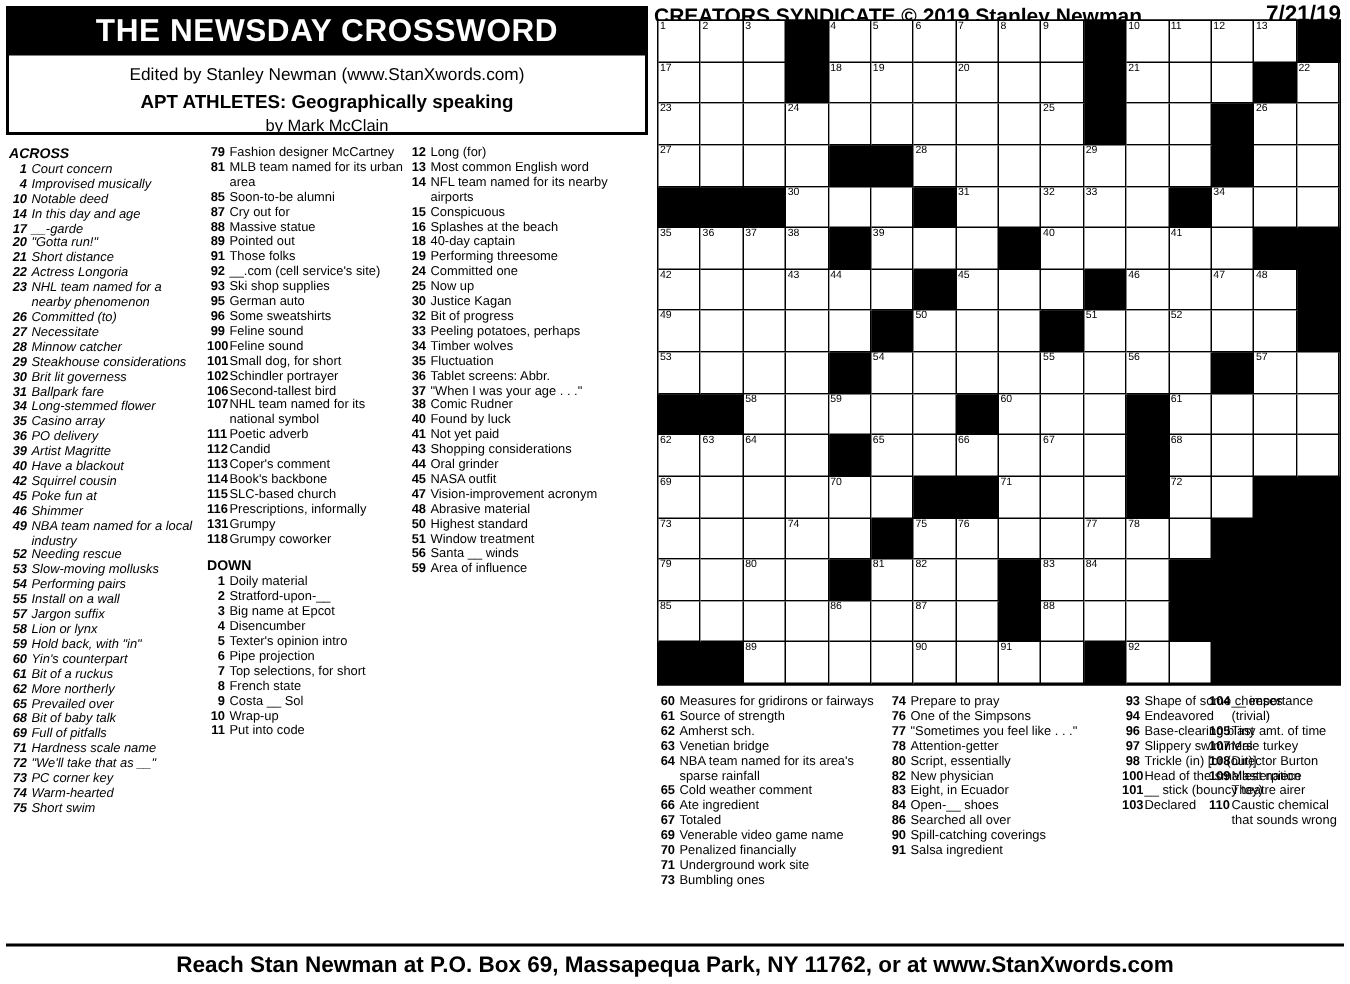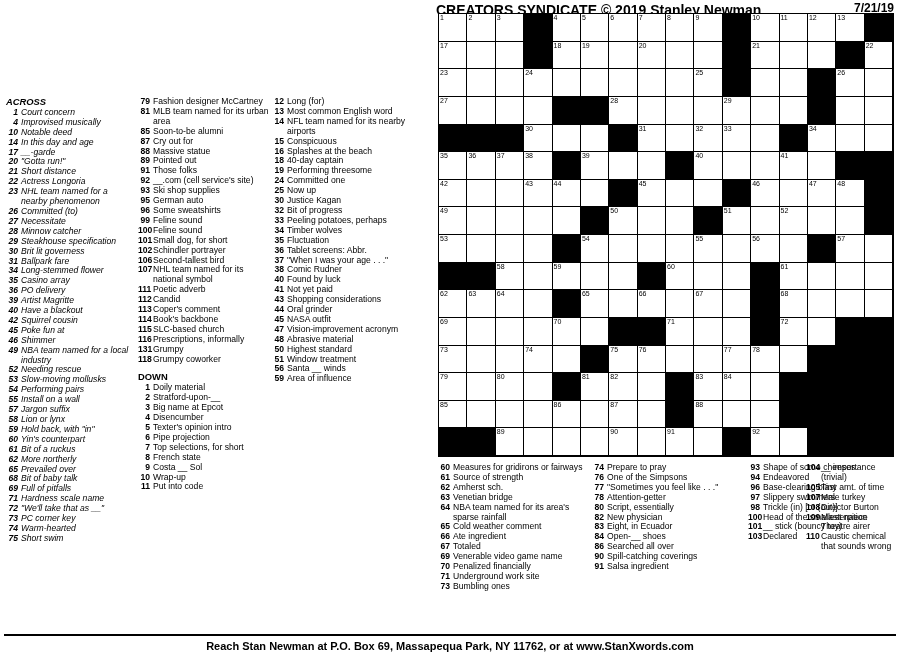--- a/index.html
+++ b/index.html
@@ -52,21 +52,21 @@
   .synd {
     position: absolute;
     left: 436px; top: 2px;
     font-size: 14px;
     font-weight: bold;
     color: #000;
   }
   .date {
     position: absolute;
     right: 6px; top: 1px;
-    font-size: 12px;
+    font-size: 15px;
     font-weight: bold;
   }
 
   
   #grid-wrap {
     position: absolute;
     left: 438px; top: 13px;
     width: 456px; height: 444px;
     border: 1px solid #000;
     background: #000;
@@ -130,30 +130,36 @@
   #col5 { left: 592px; top: 463px; width: 152px; }
   #col6 { left: 748px; top: 463px; width: 150px; }
 
   
   .footer {
     position: absolute;
     left: 4px; bottom: 4px;
     width: 892px;
     border-top: 2px solid #000;
     text-align: center;
-    font-size: 11px;
+    font-size: 15px;
     font-weight: bold;
     padding-top: 4px;
   }
 </style>
 </head>
 <body>
 
 <div id="page">
 
+  <div class="title-box">
+    <div class="title-bar">THE NEWSDAY CROSSWORD</div>
+    <div class="title-sub1">Edited by Stanley Newman (www.StanXwords.com)</div>
+    <div class="title-sub2">APT ATHLETES: Geographically speaking</div>
+    <div class="title-sub3">by Mark McClain</div>
+  </div>
 
   <div class="synd">CREATORS SYNDICATE © 2019 Stanley Newman</div>
   <div class="date">7/21/19</div>
 
   <div id="grid-wrap">
     <div id="grid">
         <div class="cell">
           <span class="num">1</span>
         </div>
         <div class="cell">
@@ -636,21 +642,21 @@
         <div class="clue">
           <span class="n">27</span>
           <span class="t">Necessitate</span>
         </div>
         <div class="clue">
           <span class="n">28</span>
           <span class="t">Minnow catcher</span>
         </div>
         <div class="clue">
           <span class="n">29</span>
-          <span class="t">Steakhouse specification</span>
+          <span class="t">Steakhouse considerations</span>
         </div>
         <div class="clue">
           <span class="n">30</span>
           <span class="t">Brit lit governess</span>
         </div>
         <div class="clue">
           <span class="n">31</span>
           <span class="t">Ballpark fare</span>
         </div>
         <div class="clue">

